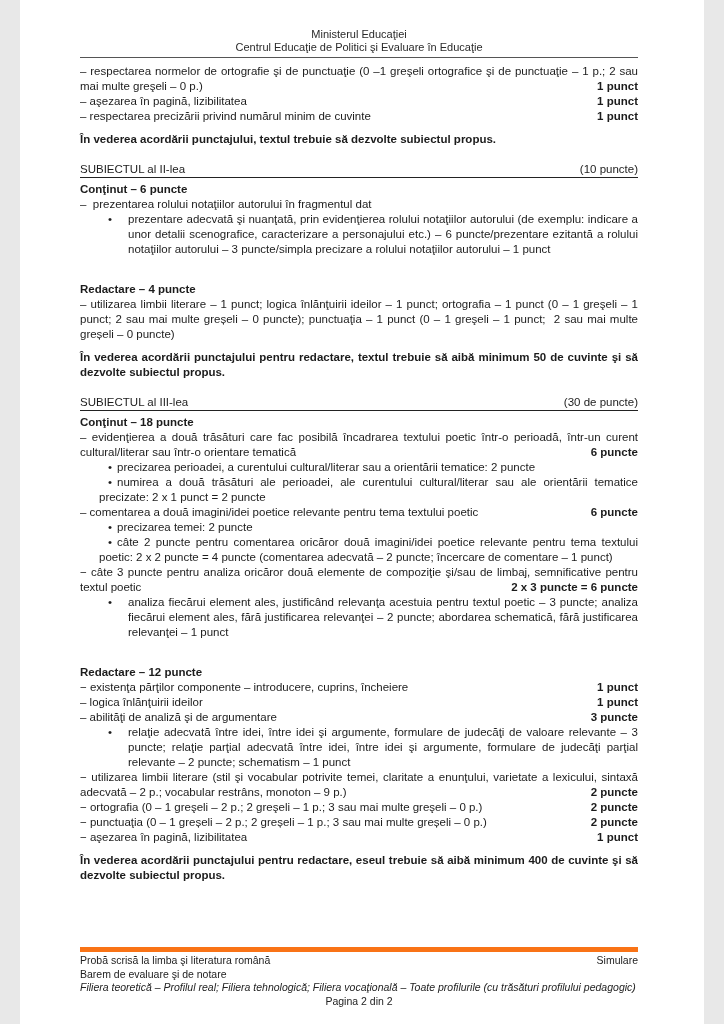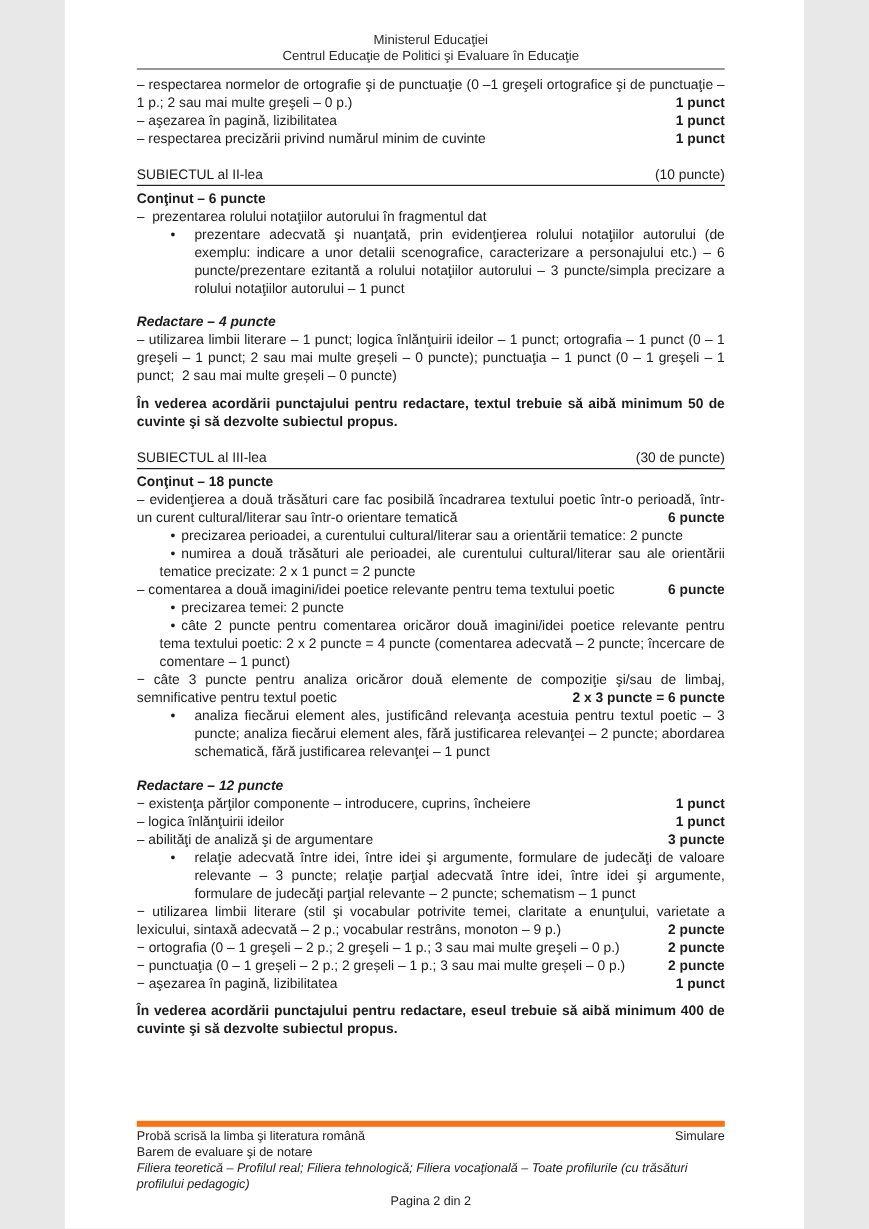--- a/index.html
+++ b/index.html
@@ -1,34 +1,34 @@
 <!DOCTYPE html>
 <html><head>
 <meta charset="utf-8">
 <style>
   html,body{margin:0;padding:0;background:#e8e8e8;}
   .page{
-    width:616px;height:1024px;background:#ffffff;box-sizing:border-box;
+    width:684px;height:1024px;background:#ffffff;box-sizing:border-box;
     position:relative;margin:0 auto;
     padding:28px 66px 0 60px;
     font-family:"Liberation Sans","DejaVu Sans",sans-serif;
     font-size:11.5px;line-height:15px;color:#1c1c1c;
   }
   .doc-header{text-align:center;font-size:11px;line-height:13px;color:#2a2a2a;}
   .top-rule{border:none;border-top:1px solid #555;margin:3px 0 6px 0;}
   p{margin:0;}
   .item{text-align:justify;overflow:hidden;}
   .pts{float:right;font-weight:bold;padding-left:10px;}
   .note{font-weight:bold;text-align:justify;margin:8px 0 10px 0;}
   .sec-header{
     display:flex;justify-content:space-between;font-weight:normal;
     border-bottom:1.4px solid #222;margin-top:15px;margin-bottom:4px;
   }
   .h-bold{font-weight:bold;}
-  .mt{margin-top:13px;font-style:italic;}
+  .mt{margin-top:25px;}
   .li-a{position:relative;padding-left:48px;}
   .li-a .blt{position:absolute;left:28px;top:0;}
   .li-b{padding-left:19px;text-indent:9px;}
   .li-b .blt{margin-right:5px;}
   .footer{
     position:absolute;left:60px;right:66px;bottom:16px;
     font-size:10.5px;line-height:13.5px;color:#222;
     border-top:5px solid #f97316;padding-top:2px;
   }
   .footer-row1{display:flex;justify-content:space-between;}
@@ -44,20 +44,21 @@
     <div>Ministerul Educaţiei</div>
     <div>Centrul Educaţie de Politici şi Evaluare în Educaţie</div>
   </div>
   <hr class="top-rule">
 
   <div>
 
     <p class="item"><span>– respectarea normelor de ortografie şi de punctuaţie (0 –1 greşeli ortografice şi de punctuaţie – 1 p.; 2 sau mai multe greşeli – 0 p.)</span><span class="pts">1 punct</span></p>
     <p class="item"><span>– aşezarea în pagină, lizibilitatea</span><span class="pts">1 punct</span></p>
     <p class="item"><span>– respectarea precizării privind numărul minim de cuvinte</span><span class="pts">1 punct</span></p>
+    <p class="note">În vederea acordării punctajului, textul trebuie să dezvolte subiectul propus.</p>
 
     <div class="sec-header">
       <span>SUBIECTUL al II-lea</span>
       <span>(10 puncte)</span>
     </div>
     <p class="h-bold">Conţinut – 6 puncte</p>
     <p class="item">–&nbsp; prezentarea rolului notaţiilor autorului în fragmentul dat</p>
     <p class="item li-a"><span class="blt">•</span><span>prezentare adecvată şi nuanţată, prin evidenţierea rolului notaţiilor autorului (de exemplu: indicare a unor detalii scenografice, caracterizare a personajului etc.) – 6 puncte/prezentare ezitantă a rolului notaţiilor autorului – 3 puncte/simpla precizare a rolului notaţiilor autorului – 1 punct</span></p>
 
     <p class="h-bold mt">Redactare – 4 puncte</p>

